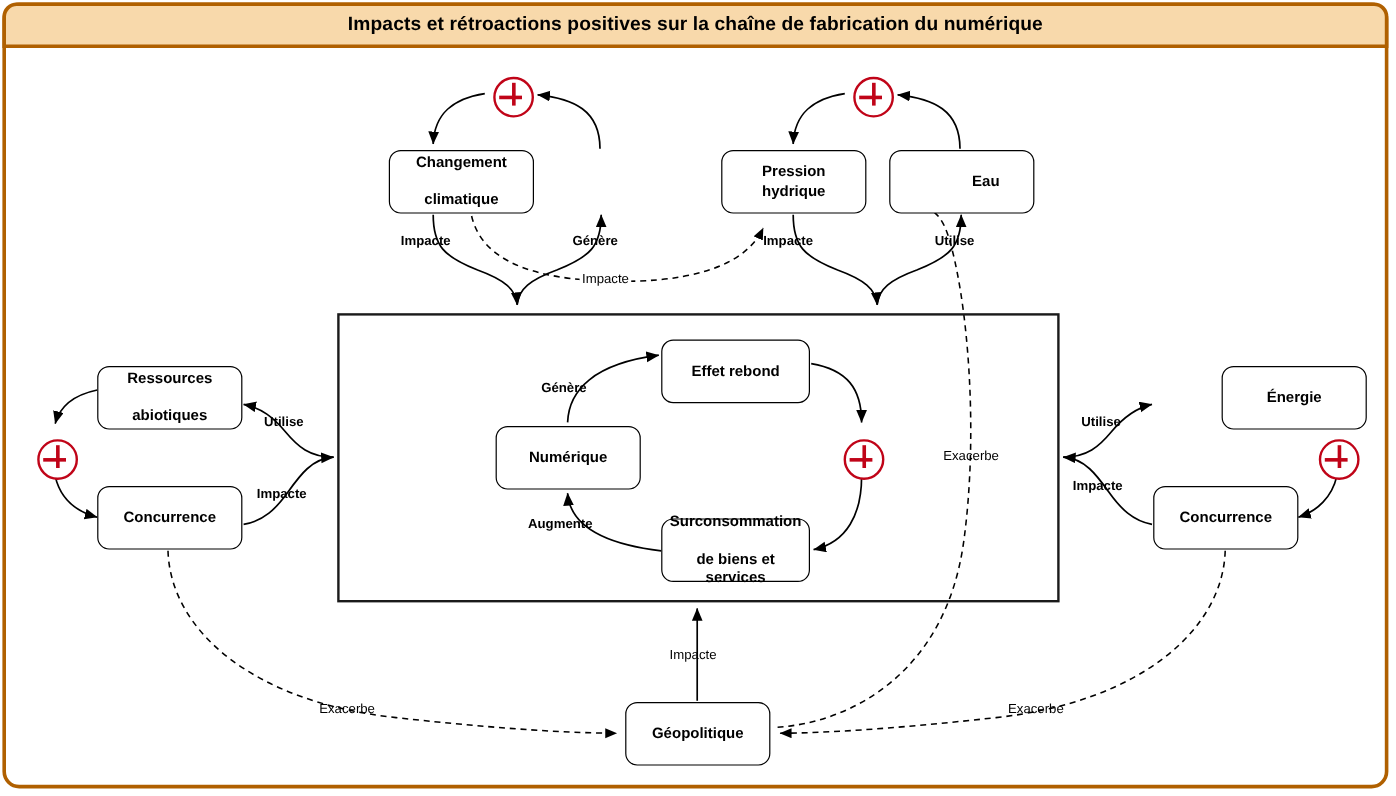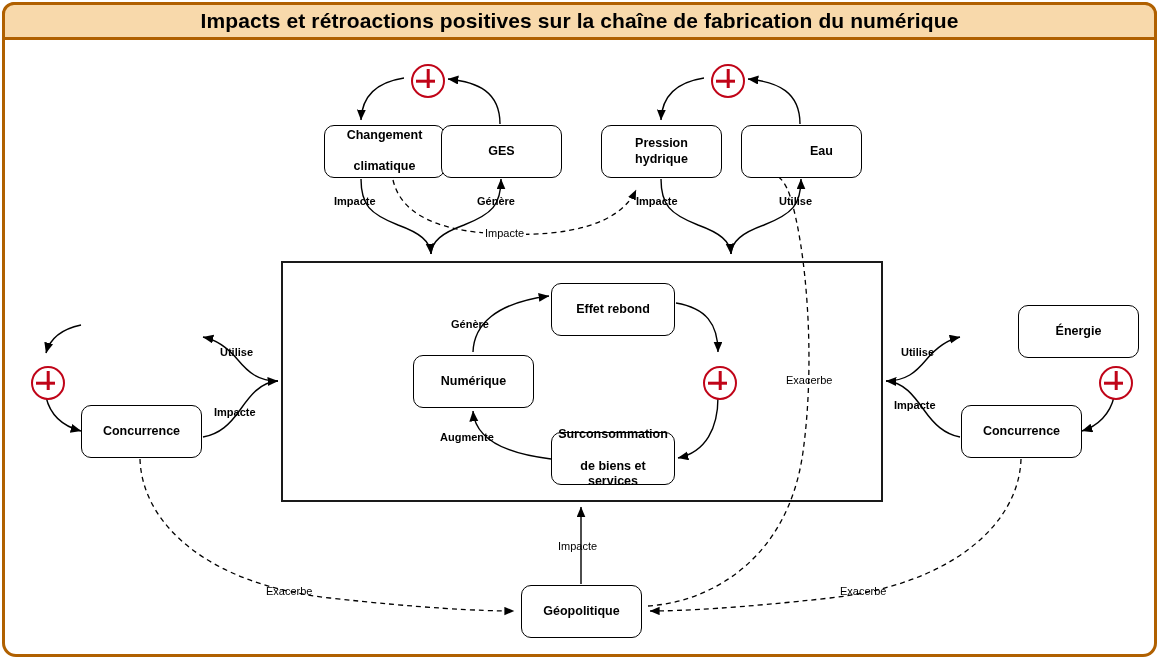--- a/index.html
+++ b/index.html
@@ -35,21 +35,21 @@
     height: 38px;
     box-sizing: border-box;
     background: #f8d9ab;
     border: 3px solid #b06000;
     border-radius: 12px 12px 0 0;
     display: flex;
     align-items: center;
     justify-content: center;
   }
   .title-text {
-    font-size: 21px;
+    font-size: 16px;
     font-weight: bold;
     color: #000000;
     letter-spacing: 0.1px;
   }
   
   #edges {
     position: absolute;
     left: 0; top: 0;
     width: 1163px;
     height: 663px;
@@ -204,32 +204,32 @@
   <div class="plus" style="left:31px;  top:366px;"></div>
   <div class="plus" style="left:703px; top:366px;"></div>
   <div class="plus" style="left:1099px;top:366px;"></div>
 
   <div class="boundary"></div>
 
   <div class="node" style="left:301px; top:125px; width:121px; height:53px;margin-left:23px;">
     <span><span>Changement</span><br><span>climatique</span></span>
   </div>
 
-  <div class="node" style="left:441px; top:125px; width:121px; height:53px;">
-    <span>GES</span>
-  </div>
 
   <div class="node" style="left:601px; top:125px; width:121px; height:53px;">
     <span>Pression hydrique</span>
   </div>
 
   <div class="node" style="left:741px; top:125px; width:121px; height:53px;padding-left:40px;">
     <span>Eau</span>
   </div>
 
+  <div class="node" style="left:81px; top:305px; width:121px; height:53px;">
+    <span><span>Ressources</span><br><span>abiotiques</span></span>
+  </div>
 
   <div class="node" style="left:81px; top:405px; width:121px; height:53px;">
     <span>Concurrence</span>
   </div>
 
   <div class="node" style="left:1018px; top:305px; width:121px; height:53px;">
     <span>Énergie</span>
   </div>
 
   <div class="node" style="left:961px; top:405px; width:121px; height:53px;">

